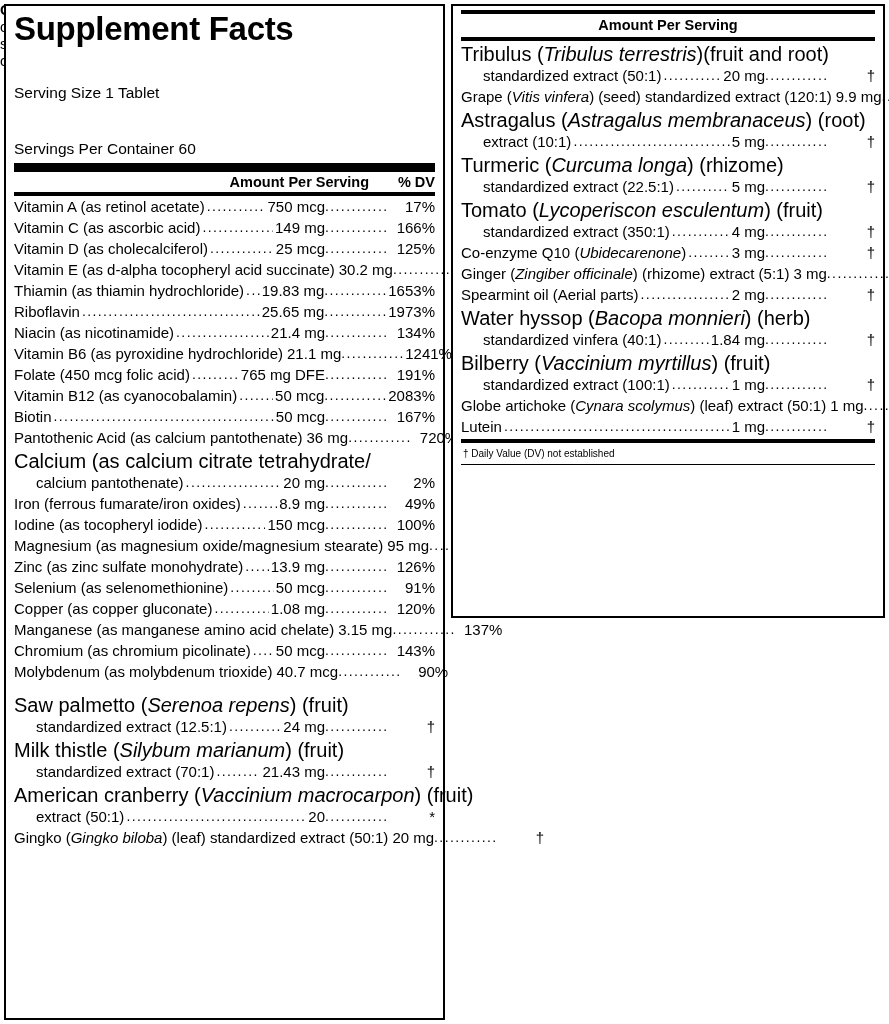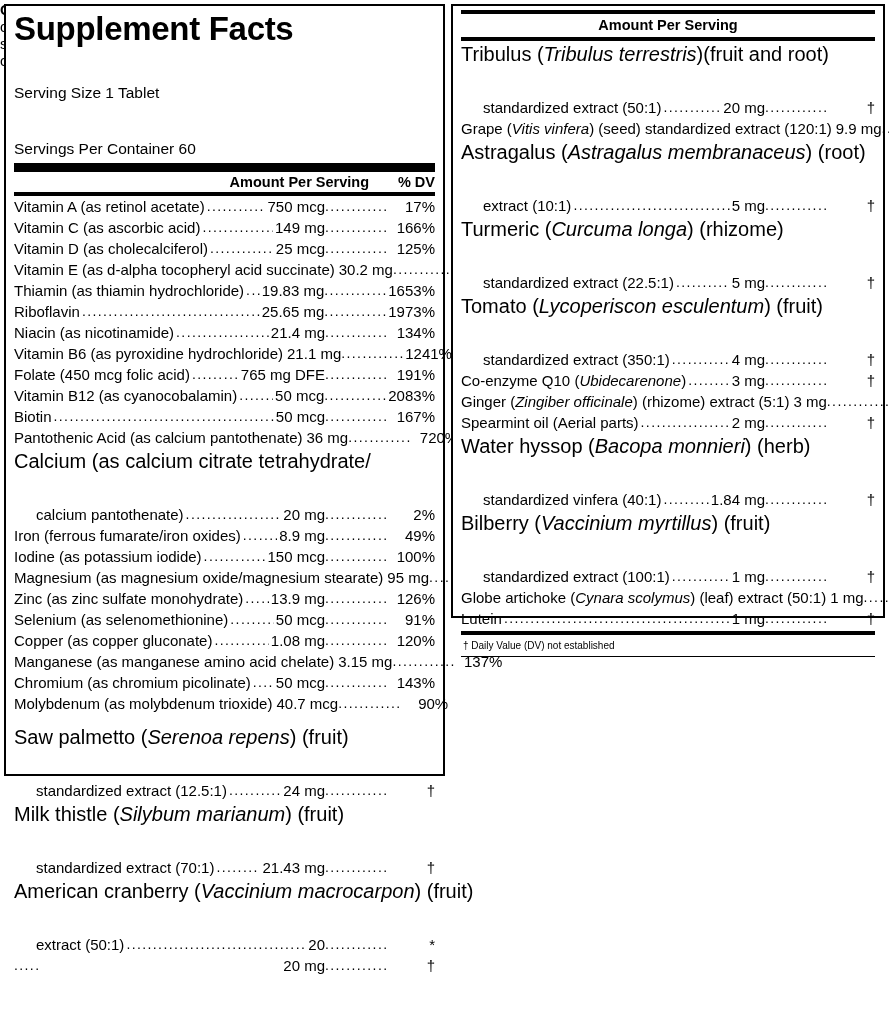--- a/index.html
+++ b/index.html
@@ -25,21 +25,21 @@
   .panel {
     position: absolute;
     border: 2px solid #000;
     background: #fff;
     box-sizing: border-box;
   }
   #left-panel {
     left: 4px;
     top: 4px;
     width: 441px;
-    height: 772px;
+    height: 1016px;
     padding: 6px 8px 0 8px;
   }
   #right-panel {
     left: 451px;
     top: 4px;
     width: 434px;
     height: 614px;
     padding: 4px 8px 0 8px;
   }
   #other-ingredients-panel {
@@ -134,21 +134,21 @@
     font-size: 14px;
     position: relative;
     top: -1px;
     text-align: left;
   }
   .row .pct {
     flex: 0 0 46px;
     text-align: right;
     padding-left: 2px;
   }
-  .row.indent .name { padding-left: 22px; margin-top: 32px; }
+  .row.indent .name { padding-left: 22px; }
   .plain {
     padding: 3px 0 1px 0;
     font-size: 20px;
     white-space: nowrap;
   }
   i { font-style: italic; }
 
   .dagger-col {
     flex: 0 0 46px;
     text-align: right;
@@ -291,21 +291,21 @@
 
     <div class="rows" id="left-minerals">
         <div class="row">
           <span class="name">Iron (ferrous fumarate/iron oxides)</span>
           <span class="dots">........................................................................................................................</span>
           <span class="amt">8.9 mg</span>
           <span class="dots2">..............................</span>
           <span class="pct">49%</span>
         </div>
         <div class="row">
-          <span class="name">Iodine (as potassium iodide)</span>
+          <span class="name">Iodine (as tocopheryl iodide)</span>
           <span class="dots">........................................................................................................................</span>
           <span class="amt">150 mcg</span>
           <span class="dots2">..............................</span>
           <span class="pct">100%</span>
         </div>
         <div class="row">
           <span class="name">Magnesium (as magnesium oxide/magnesium stearate)</span>
           <span class="dots">........................................................................................................................</span>
           <span class="amt">95 mg</span>
           <span class="dots2">..............................</span>
@@ -379,20 +379,21 @@
           <span class="name">extract (50:1)</span>
           <span class="dots">........................................................................................................................</span>
           <span class="amt">20</span>
           <span class="dots2">..............................</span>
           <span class="pct">*</span>
         </div>
       </div>
 
     <div class="rows">
       <div class="row">
+        <span class="name"><span>Gingko (</span><i>Gingko biloba</i><span>) (leaf) standardized extract (50:1)</span></span>
         <span class="dots">.....</span>
         <span class="amt">20 mg</span>
         <span class="dots2">..........................</span>
         <span class="pct">†</span>
       </div>
     </div>
 
   </div>
 
   <div class="panel" id="right-panel">

